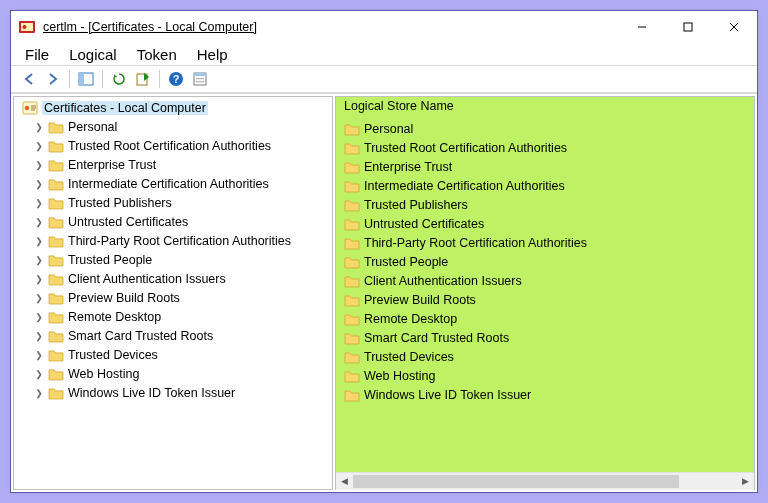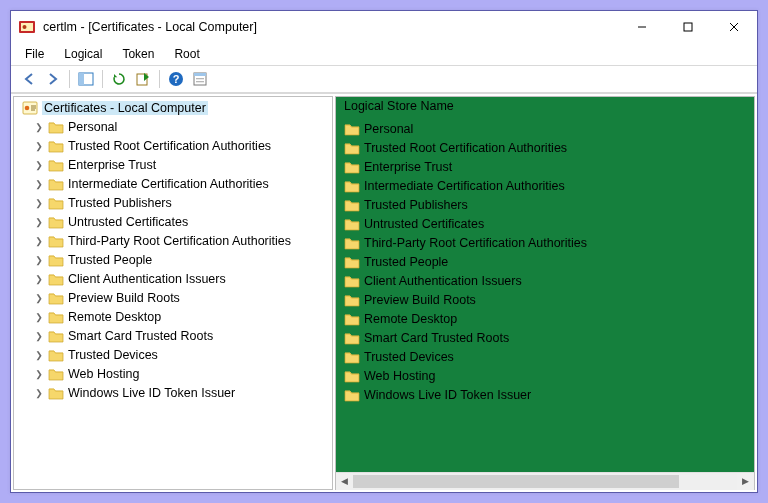--- a/index.html
+++ b/index.html
@@ -21,34 +21,34 @@
     box-shadow:0 0 4px rgba(0,0,0,.08);
   }
   
   .titlebar {
     height:32px;
     display:flex;
     align-items:center;
     padding-left:8px;
   }
   .titlebar .app-icon { width:16px; height:16px; margin-right:8px; }
-  .titlebar .title-text { flex:1; font-size:12.5px; }
+  .titlebar .title-text { flex:1; font-size:12.5px;text-decoration:underline; }
   .titlebar .win-btns { display:flex; height:100%; }
   .titlebar .win-btn {
     width:46px; display:flex; align-items:center; justify-content:center;
     font-size:11px; color:#222;
   }
 
   
   .menubar {
     height:22px;
     display:flex;
     align-items:center;
     padding:0 4px;
-    font-size:12px;
+    font-size:15px;
   }
   .menubar .menu-item {
     padding:2px 10px;
   }
 
   
   .toolbar {
     height:28px;
     border-top:1px solid #d9d9d9;
     border-bottom:1px solid #d9d9d9;
@@ -77,21 +77,21 @@
     overflow:auto;
     padding:2px 0;
     background:#fff;
   }
   .pane-right {
     flex:1;
     border:1px solid #bfbfbf;
     margin:2px 2px 2px 1px;
     display:flex;
     flex-direction:column;
-    background:#15803d;
+    background:#bef264;
   }
   .right-scroll {
     flex:1; overflow:auto;
   }
   .col-header {
     font-size:12.5px;
     padding:2px 8px 6px 8px;
   }
 
   
@@ -226,21 +226,21 @@
             <path d="M1 1 L9 9 M9 1 L1 9" stroke="#000" stroke-width="1"></path>
           </svg>
       </div>
     </div>
   </div>
 
   <div class="menubar">
     <div class="menu-item">File</div>
     <div class="menu-item">Logical</div>
     <div class="menu-item">Token</div>
-    <div class="menu-item">Root</div>
+    <div class="menu-item">Help</div>
   </div>
 
   <div class="toolbar">
     <div class="tb-btn">
         <svg class="folder-svg" viewBox="0 0 16 16">
           <use href="#arrow-left-g"></use>
         </svg>
       </div>
     <div class="tb-btn">
         <svg class="folder-svg" viewBox="0 0 16 16">

